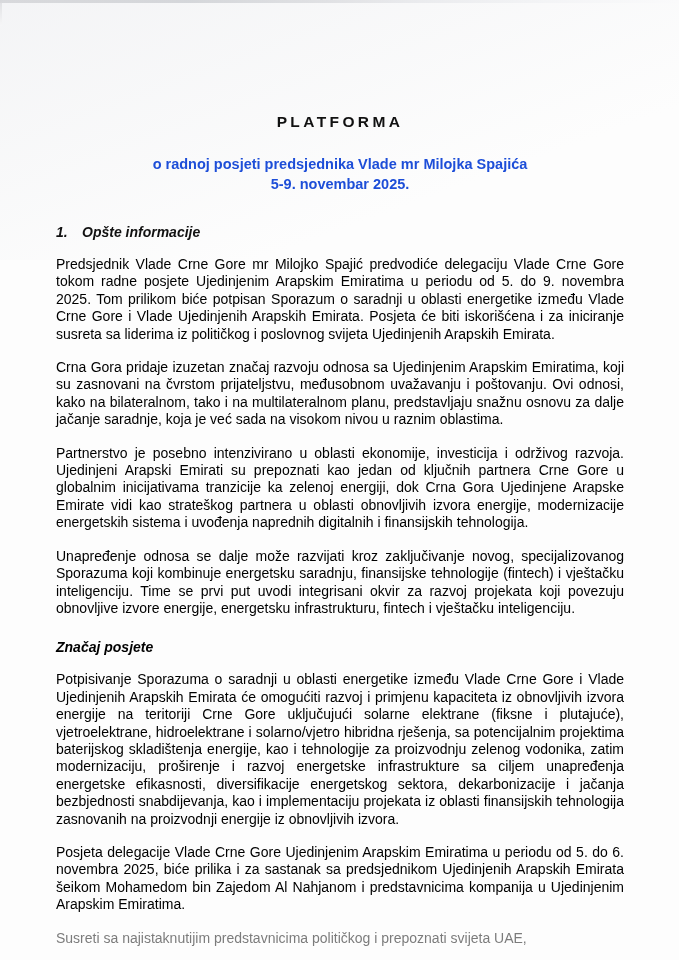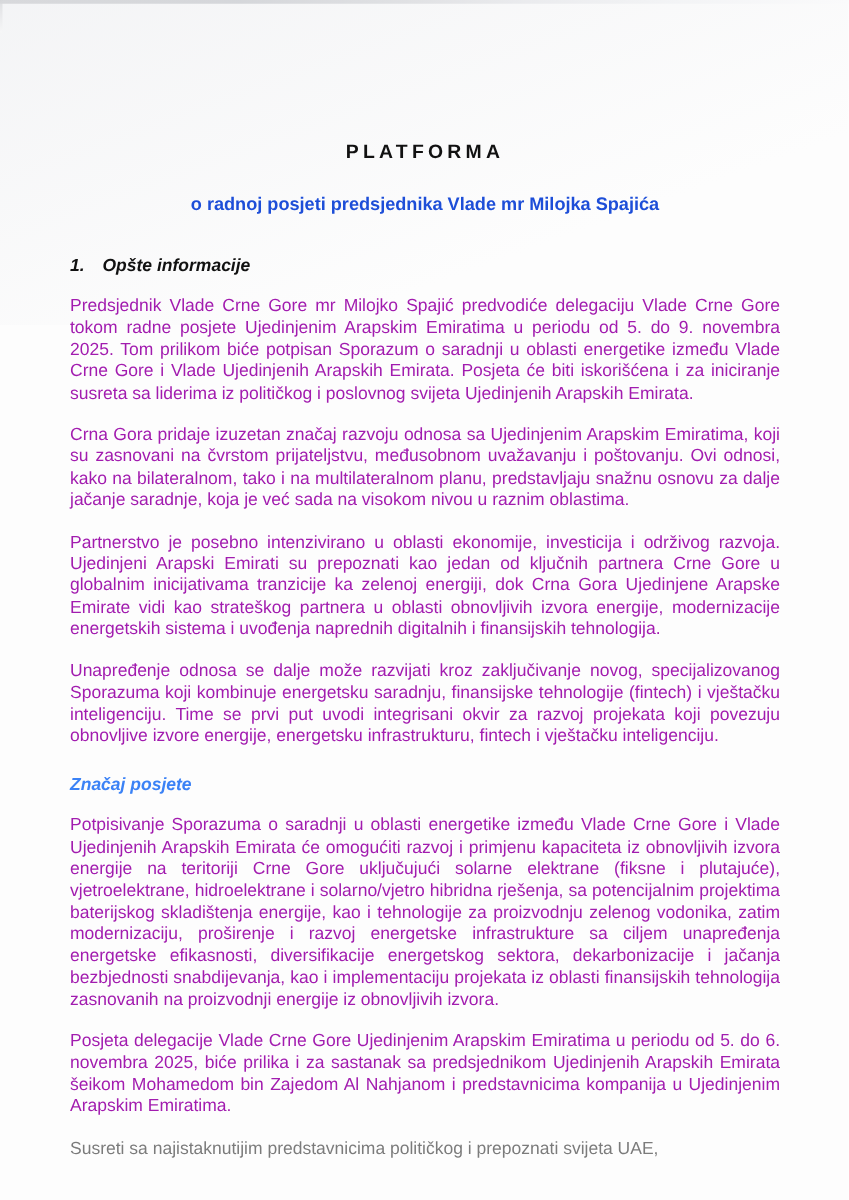--- a/index.html
+++ b/index.html
@@ -99,32 +99,32 @@
     width: 26px;
     flex: 0 0 26px;
   }
   .sub-heading {
     margin: 0;
     padding-top: 21px;
     font-size: 14px;
     font-weight: bold;
     font-style: italic;
     line-height: 18px;
-    color: #3b82f6;
+    color: #000000;
   }
 
   
   .para {
     margin: 0;
     padding-top: 16px;
     font-size: 14px;
     line-height: 17.4px;
     text-align: justify;
     text-justify: inter-word;
-    color: #a21caf;
+    color: #000000;
     hyphens: none;
   }
   .para.first-after-heading { padding-top: 15px; }
 
   
   .para.clipped {
     color: #4a4a4a;
     opacity: .72;
   }
 </style>
@@ -136,20 +136,21 @@
   <div id="paper-tone"></div>
   <div id="scan-edge-top"></div>
   <div id="scan-edge-left"></div>
 
   <div id="content">
 
     <h1 class="doc-title">PLATFORMA</h1>
 
     <div class="subtitle-block">
       <span class="sl">o radnoj posjeti predsjednika Vlade mr Milojka Spajića</span>
+      <span class="sl">5-9. novembar 2025.</span>
     </div>
 
     <h2 class="section-heading">
       <span class="num">1.</span>
       <span>Opšte informacije</span>
     </h2>
 
     <p class="para first-after-heading">Predsjednik Vlade Crne Gore mr Milojko Spajić predvodiće delegaciju Vlade Crne Gore tokom radne posjete Ujedinjenim Arapskim Emiratima u periodu od 5. do 9. novembra 2025. Tom prilikom biće potpisan Sporazum o saradnji u oblasti energetike između Vlade Crne Gore i Vlade Ujedinjenih Arapskih Emirata. Posjeta će biti iskorišćena i za iniciranje susreta sa liderima iz političkog i poslovnog svijeta Ujedinjenih Arapskih Emirata.</p>
     <p class="para">Crna Gora pridaje izuzetan značaj razvoju odnosa sa Ujedinjenim Arapskim Emiratima, koji su zasnovani na čvrstom prijateljstvu, međusobnom uvažavanju i poštovanju. Ovi odnosi, kako na bilateralnom, tako i na multilateralnom planu, predstavljaju snažnu osnovu za dalje jačanje saradnje, koja je već sada na visokom nivou u raznim oblastima.</p>
     <p class="para">Partnerstvo je posebno intenzivirano u oblasti ekonomije, investicija i održivog razvoja. Ujedinjeni Arapski Emirati su prepoznati kao jedan od ključnih partnera Crne Gore u globalnim inicijativama tranzicije ka zelenoj energiji, dok Crna Gora Ujedinjene Arapske Emirate vidi kao strateškog partnera u oblasti obnovljivih izvora energije, modernizacije energetskih sistema i uvođenja naprednih digitalnih i finansijskih tehnologija.</p>

